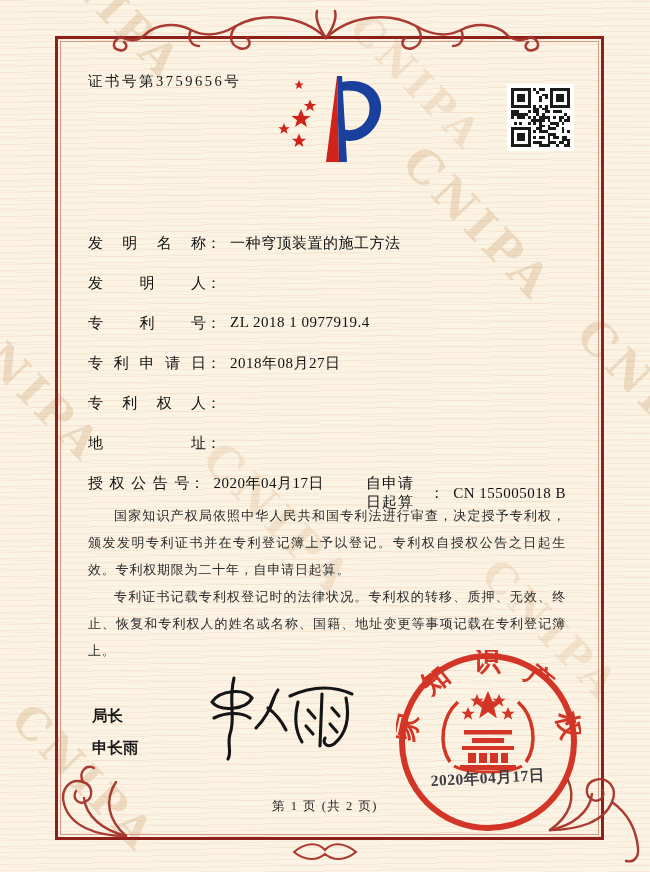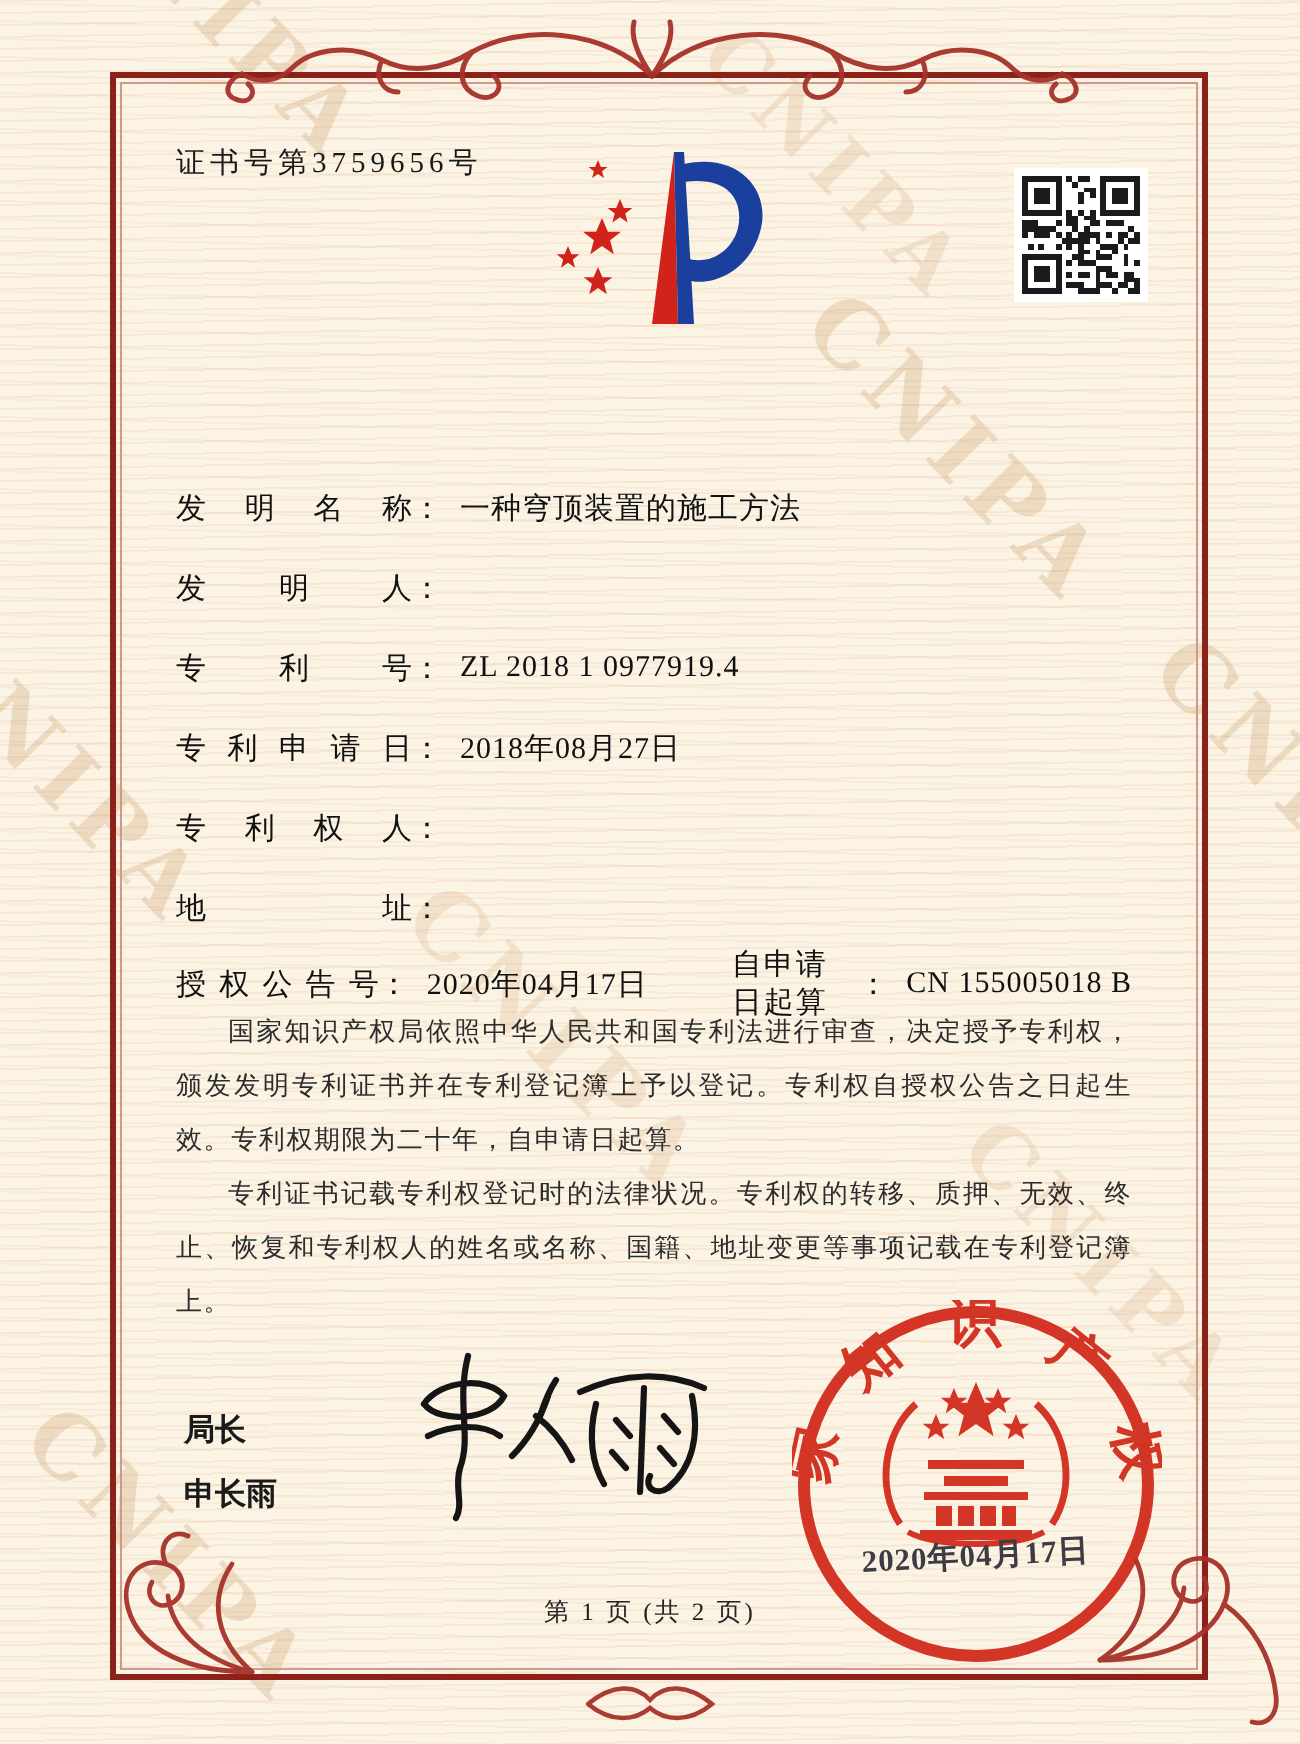--- a/index.html
+++ b/index.html
@@ -33,21 +33,21 @@
   .qr{position:absolute; left:507px; top:84px; width:67px; height:67px; background:#ffffff;}
   .qr-grid{position:absolute; inset:4px; display:grid;
     grid-template-rows:repeat(21,1fr); grid-template-columns:repeat(21,1fr);}
   .qr-grid div{background:#1b1b1b;}
   .title{
     position:absolute; left:0; top:163px; width:100%;
     text-align:center; font-size:31px; font-weight:bold;
     letter-spacing:15px; text-indent:15px; color:#101010;
   }
   .fields{position:absolute; left:88px; top:234px; width:478px; font-size:15px; color:#111;}
-  .frow{height:40px; display:flex; align-items:center;}
+  .frow{height:40px; display:flex; align-items:flex-start;}
   .frow:last-child{height:36px;}
   .lbl{display:inline-block; width:118px; text-align:justify; text-align-last:justify; font-weight:500;}
   .lbl2{display:inline-block; font-weight:500; letter-spacing:1px;}
   .colon{margin-right:9px; font-weight:500;}
   .val{white-space:nowrap; letter-spacing:0.5px;}
   .pair2{margin-left:42px; display:flex; align-items:center;}
   .paras{
     position:absolute; left:88px; top:502px; width:478px;
     font-size:13px; line-height:27px; text-align:justify; color:#2c2c2c;
   }

